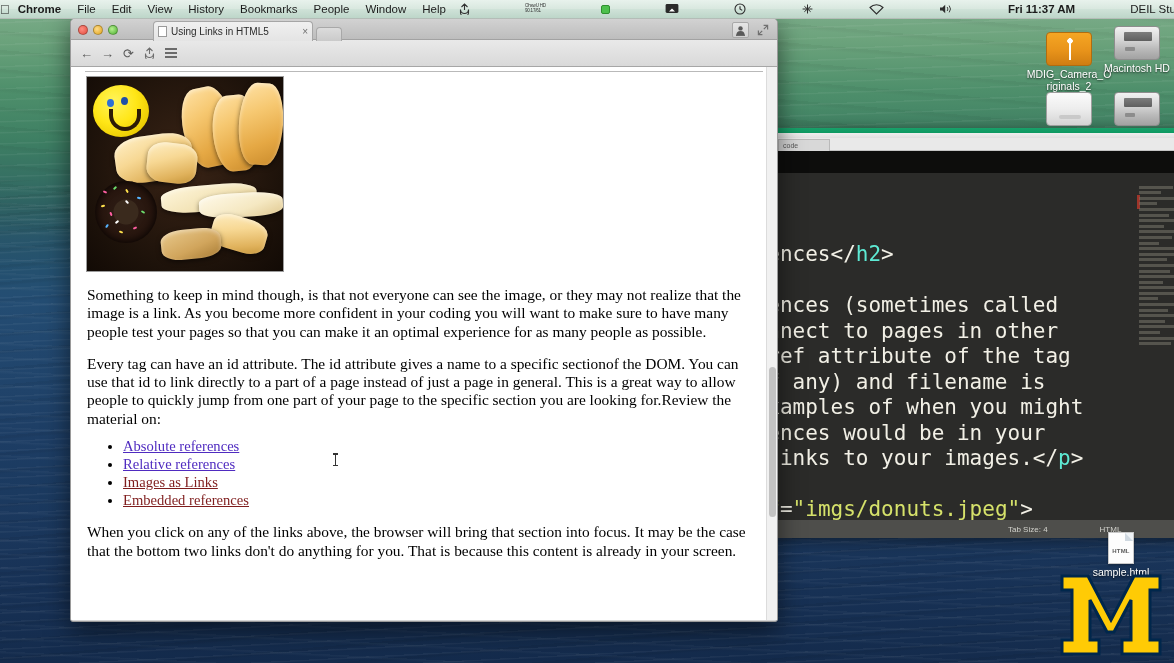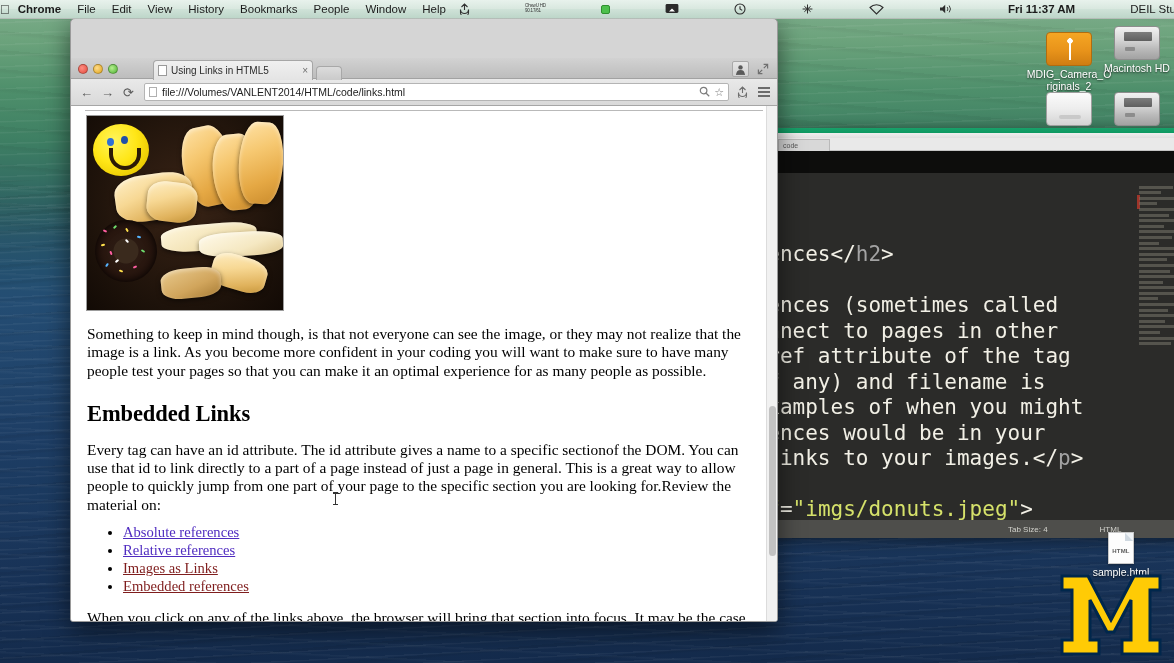--- a/index.html
+++ b/index.html
@@ -81,21 +81,21 @@
     position: relative; height: 365px; background: #2b2b29;
     padding-top: 18px; overflow: hidden;
   }
   .code-line {
     font-family: "DejaVu Sans Mono", monospace;
     font-size: 21px; line-height: 25.5px;
     color: #f2f0e6; white-space: pre;
     margin-left: -34px;
   }
   .code-line.blank { color: transparent; }
-  .tag { color: #a3a3a3; }
+  .tag { color: #5eead4; }
   .attr { color: #c5d94a; }
   .str { color: #d6e26a; }
   #editor-minimap {
     position: absolute; right: 0; top: 0; width: 62px; height: 365px;
     background: #2b2b29; opacity: .78; padding-top: 10px;
   }
   .mm-line {
     height: 3px; margin: 2.6px 0 0 5px;
     background: #8f8d80; opacity: .55;
   }
@@ -184,21 +184,20 @@
     background: #d5d5d5;
     border: 1px solid #9a9a9a;
     border-radius: 5px 5px 3px 3px;
     box-shadow: 0 8px 26px rgba(0,0,0,.55);
     overflow: hidden; z-index: 20;
   }
   #chrome-tabstrip {
     height: 21px; position: relative;
     background: linear-gradient(180deg,#d2d2d2 0%,#bdbdbd 100%);
     border-bottom: 1px solid #a2a2a2;
-    margin-top: 39px;
   }
   .traffic {
     position: absolute; top: 6px; width: 10px; height: 10px; border-radius: 50%;
     border: 1px solid rgba(0,0,0,.28);
   }
   #tl-close { left: 7px;  background: radial-gradient(circle at 3px 3px,#ff8d82,#e24b3d); }
   #tl-min   { left: 22px; background: radial-gradient(circle at 3px 3px,#ffdb8a,#e0a419); }
   #tl-max   { left: 37px; background: radial-gradient(circle at 3px 3px,#b6f08f,#4caf32); }
   #chrome-tab {
     position: absolute; left: 82px; top: 2px; width: 160px; height: 20px;
@@ -535,31 +534,20 @@
             </svg>
         </span>
       </div>
     </div>
 
     <div id="chrome-toolbar">
       <span class="navbtn">←</span>
       <span class="navbtn">→</span>
       <span class="navbtn">⟳</span>
 
-      <div id="omnibox">
-        <span id="omnibox-fav"></span>
-        <span id="omnibox-url" title="Search Google or type a URL">file:///Volumes/VANLENT2014/HTML/code/links.html</span>
-        <span class="omni-icon">
-          <svg width="11" height="11" viewBox="0 0 11 11">
-              <circle cx="4.6" cy="4.6" r="3.3" fill="none" stroke="#7d7d7d" stroke-width="1.2"></circle>
-              <path d="M7.2 7.2 L10.2 10.2" stroke="#7d7d7d" stroke-width="1.3"></path>
-            </svg>
-        </span>
-        <span class="omni-icon">☆</span>
-      </div>
 
       <span class="navbtn">
         <svg width="11" height="12" viewBox="0 0 11 12">
             <path d="M5.5 1 L5.5 7 M2.5 4 L5.5 1 L8.5 4 M1.5 6.5 A4 4 0 0 0 9.5 6.5 L9.5 9.5 A4 4 0 0 1 1.5 9.5 Z" fill="none" stroke="#6e6e6e" stroke-width="1.1"></path>
           </svg>
       </span>
       <span id="chrome-menu-btn">
           <i></i>
           <i></i>
           <i></i>
@@ -602,21 +590,20 @@
 
         <div class="dn" id="dn-smiley">
           <span id="dn-eye1"></span>
           <span id="dn-eye2"></span>
           <span id="dn-smile-mouth"></span>
         </div>
       </div>
 
       <p class="para">Something to keep in mind though, is that not everyone can see the image, or they may not realize that the image is a link. As you become more confident in your coding you will want to make sure to have many people test your pages so that you can make it an optimal experience for as many people as possible.</p>
 
-      <h2 id="h-embedded">Embedded Links</h2>
 
       <p class="para">Every tag can have an id attribute. The id attribute gives a name to a specific sectionof the DOM. You can use that id to link directly to a part of a page instead of just a page in general. This is a great way to allow people to quickly jump from one part of your page to the specific section you are looking for.Review the material on:</p>
 
       <ul id="link-list">
         <li><a href="#">Absolute references</a></li>
         <li><a href="#">Relative references</a></li>
         <li><a href="#">Images as Links</a></li>
         <li><a href="#">Embedded references</a></li>
       </ul>
 

